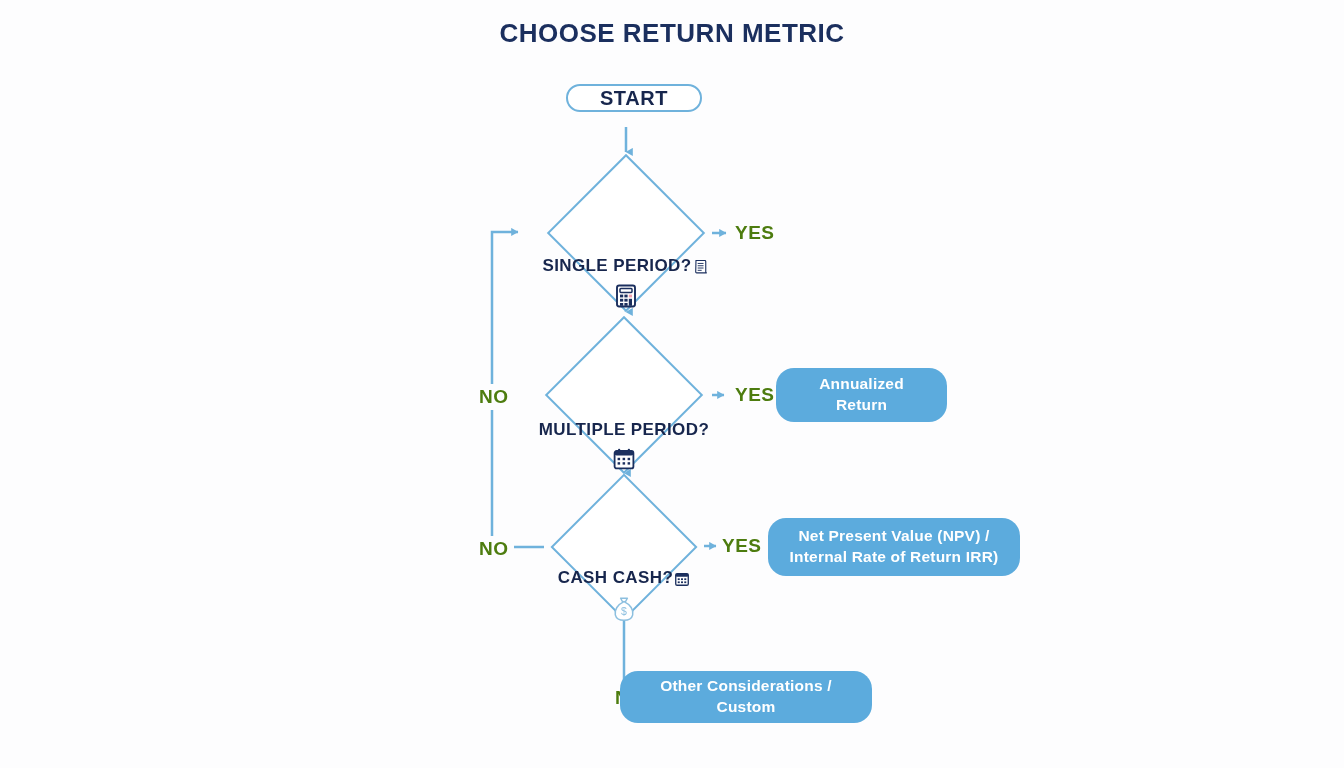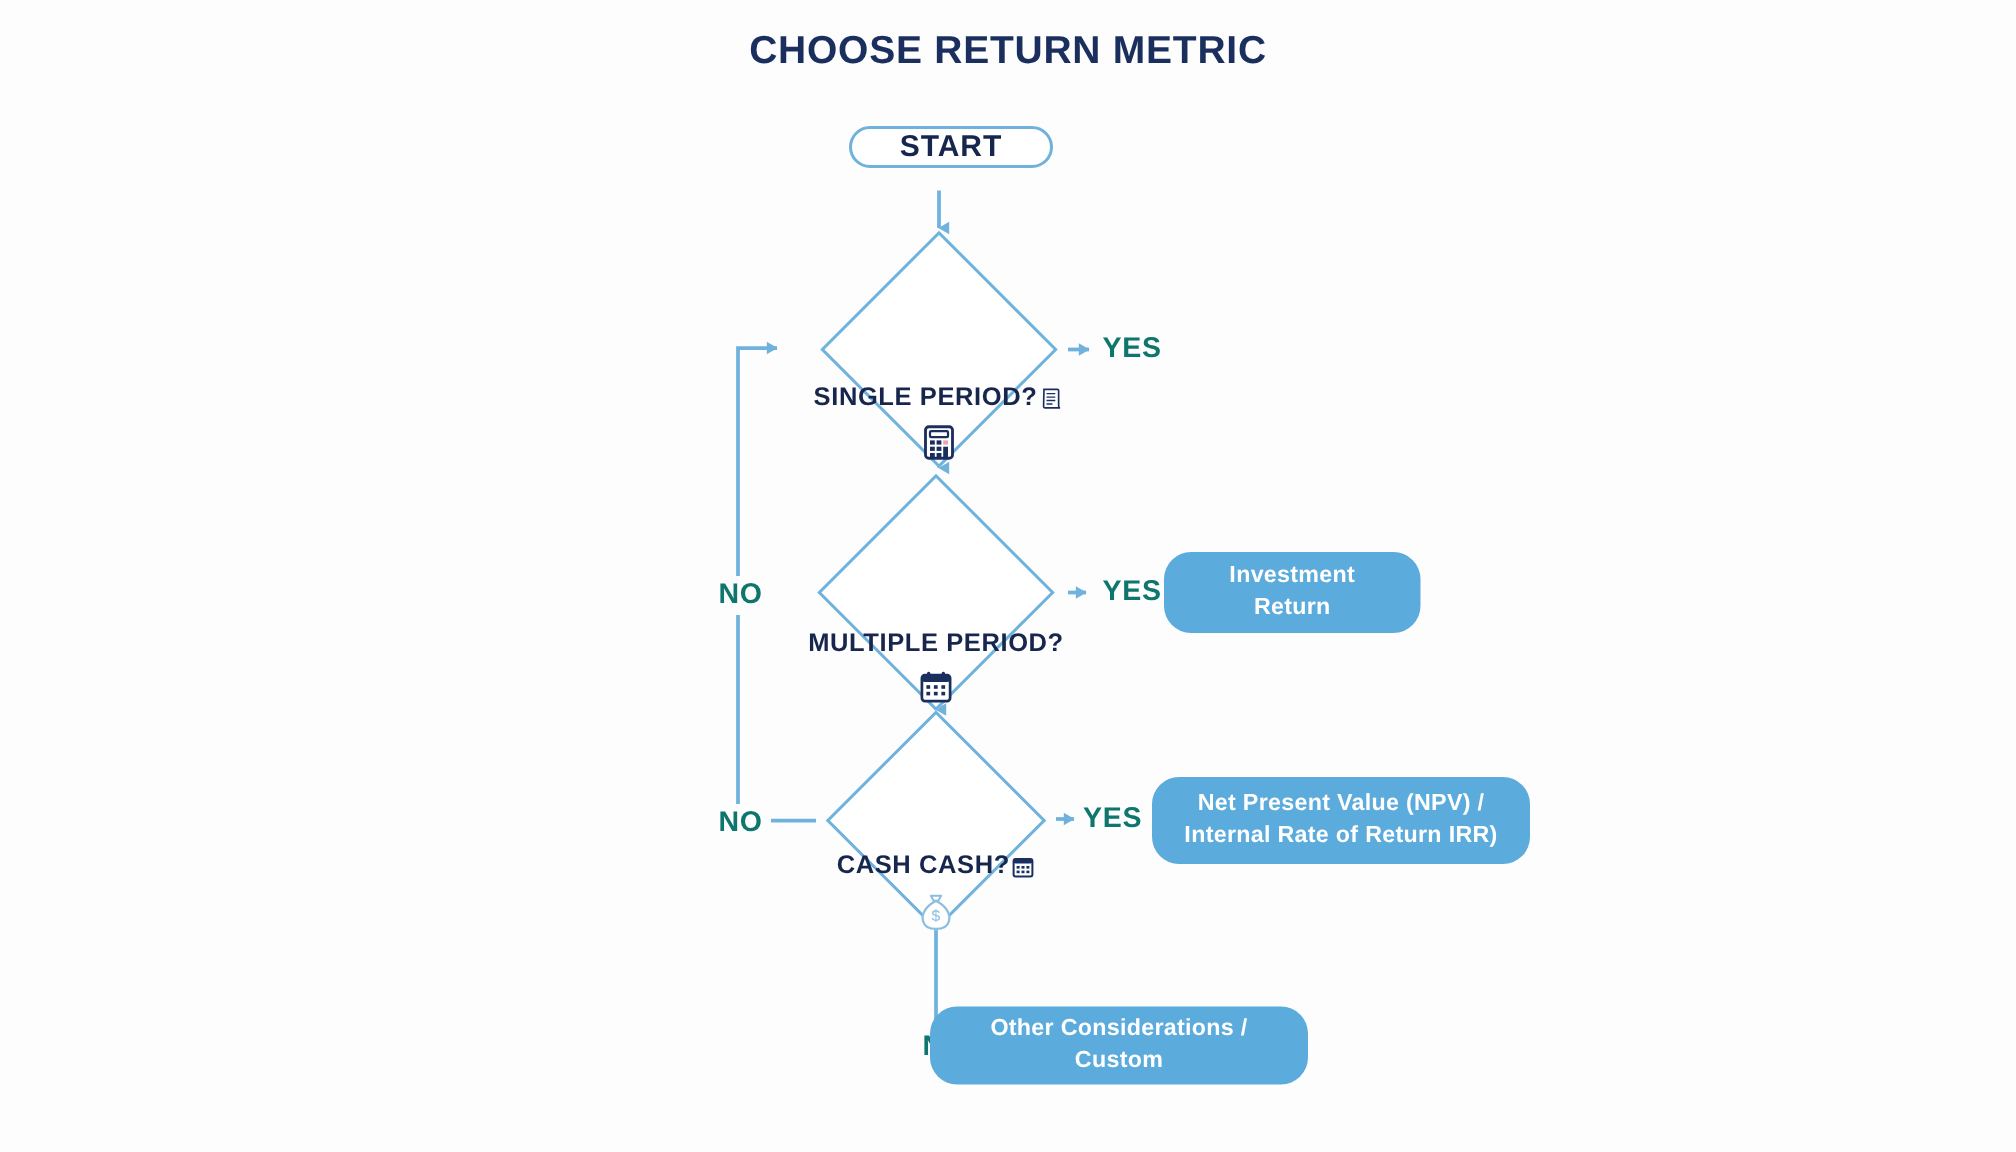--- a/index.html
+++ b/index.html
@@ -99,21 +99,21 @@
     line-height: 1;
   }
   .inline-icon { display: inline-flex; vertical-align: middle; }
 
   
   .branch-label {
     position: absolute;
     font-size: 19px;
     font-weight: bold;
     letter-spacing: 0.5px;
-    color: #0f766e;
+    color: #4d7c0f;
   }
 
   
   .outcome {
     position: absolute;
     background: #5cabdd;
     border-radius: 18px;
     display: flex;
     align-items: center;
     justify-content: center;
@@ -253,21 +253,21 @@
   <div class="branch-label" style="left:735px; top:384px;">YES</div>
   <div class="branch-label" style="left:722px; top:535px;">YES</div>
 
   <div class="branch-label" style="left:474px; top:384px; background:#fdfdfe; padding:2px 5px;">NO</div>
   <div class="branch-label" style="left:474px; top:536px; background:#fdfdfe; padding:2px 5px;">NO</div>
   <div class="branch-label" style="left:611px; top:685px; background:#fdfdfe; padding:2px 4px;">NO</div>
 
 
   <div class="outcome" style="left:776px; top:368px; width:171px; height:54px;">
     <div class="otext">
-      <span>Investment Return</span>
+      <span>Annualized Return</span>
     </div>
   </div>
 
   <div class="outcome" style="left:768px; top:518px; width:252px; height:58px;">
     <div class="otext">
       <span>Net Present Value (NPV) /</span><br>
       <span>Internal Rate of Return IRR)</span>
     </div>
   </div>
 

